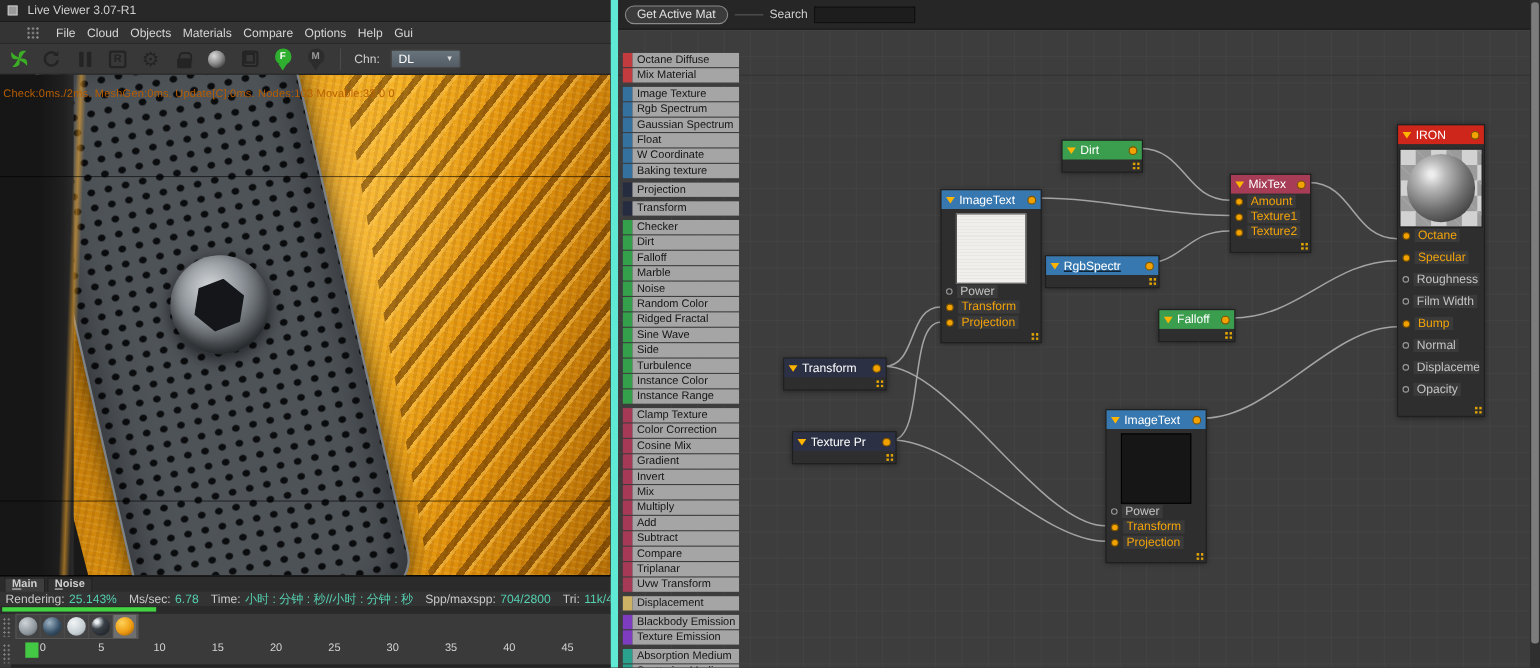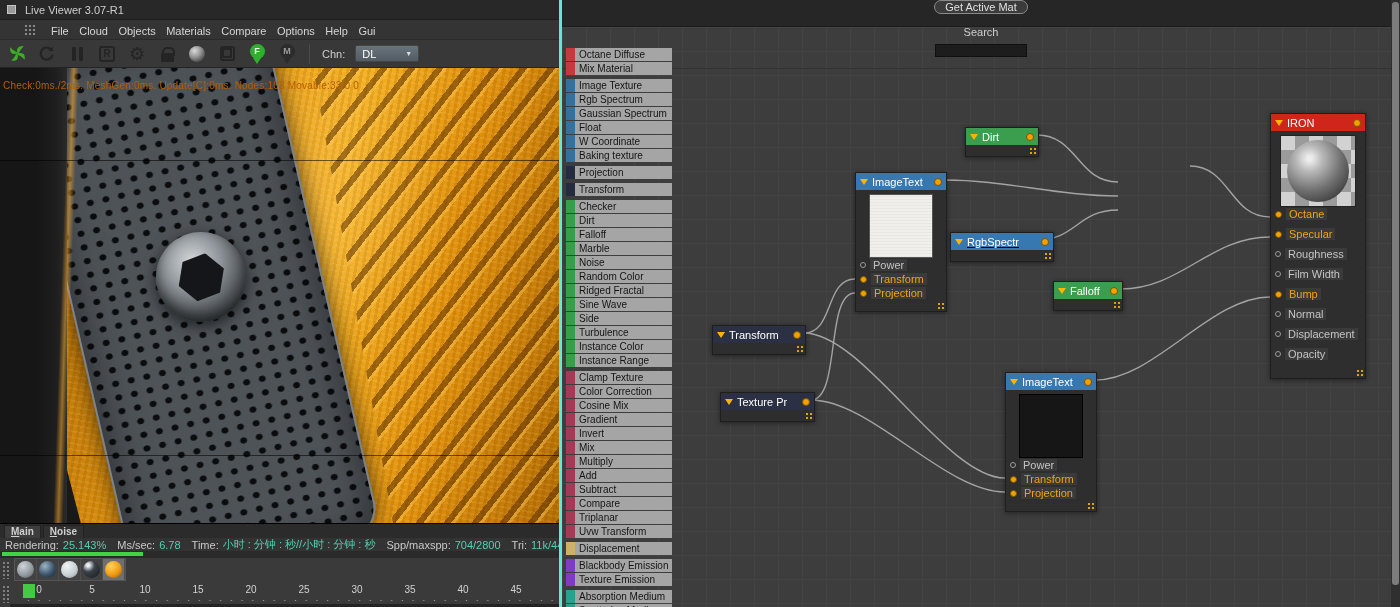--- a/index.html
+++ b/index.html
@@ -1,21 +1,21 @@
 <!DOCTYPE html>
 <html><head>
 <meta charset="utf-8">
 <style>
   * { box-sizing: border-box; margin: 0; padding: 0; }
   html,body { width:1400px; height:607px; overflow:hidden; background:#333;
               font-family:"Liberation Sans", sans-serif; position:relative; }
 
   
   .lv-panel { position:absolute; left:0; top:0; width:562px; height:607px; background:#333;
-              border-right:3px solid #5eead4; }
+              border-right:7px solid #5eead4; }
   .lv-title { height:20px; background:#282828; display:flex; align-items:center; padding:0 7px;
               gap:9px; border-bottom:1px solid #1d1d1d; }
   .win-icon { width:9px; height:9px; background:#9a9a9a; border:1px solid #c4c4c4; }
   .lv-title-text { font-size:11px; color:#cfcfcf; }
 
   .lv-menubar { height:20px; background:#343434; display:flex; align-items:center; gap:15px;
                 padding:0 24px; border-bottom:1px solid #2a2a2a; }
   .drag-dots { width:12px; height:12px;
                background-image:radial-gradient(#8a8a8a 1px, transparent 1.2px);
                background-size:4px 4px; }
@@ -130,21 +130,21 @@
 
   
   .ne-panel { position:absolute; left:562px; top:0; width:838px; height:607px;
               background:#3d3d3d; overflow:hidden; }
   .ne-grid { position:absolute; left:0; top:27px; right:9px; bottom:0; background-color:#3d3d3d;
     background-image:linear-gradient(#434343 1px, transparent 1px),
                      linear-gradient(90deg, #434343 1px, transparent 1px);
     background-size:24px 24px; }
   .ne-hline { position:absolute; left:0; right:9px; top:68px; height:1px; background:#333; }
   .ne-top { position:absolute; left:0; top:0; right:0; height:27px; background:#262626;
-            border-bottom:1px solid #1c1c1c; display:flex; align-items:center; padding:0 6px; gap:6px;flex-direction:column; }
+            border-bottom:1px solid #1c1c1c; display:flex; align-items:center; padding:0 6px; gap:6px; }
   .gam-btn { height:17px; padding:0 10px; border:1px solid #8a8a8a; border-radius:9px;
              background:#3b3b3b; color:#e0e0e0; font-size:11px; display:flex; align-items:center; }
   .top-line { width:26px; height:1px; background:#5a5a5a; }
   .search-lab { font-size:11px; color:#cfcfcf; }
   .search-input { width:92px; height:15px; background:#1d1d1d; border:1px solid #101010;
                   color:#ddd; font-size:10px; padding:0 3px; }
   .ne-cats { position:absolute; left:5px; top:31px; display:flex; gap:2px; }
   .cat { font-size:10px; color:#fff; padding:1px 4px; border:1px solid rgba(255,255,255,.25); }
   .ne-palette { position:absolute; left:4px; top:48px; width:106px; height:559px; overflow:hidden; }
   .pgroup { margin-bottom:4px; }
@@ -397,20 +397,42 @@
       <div class="node" style="left: 388px; top: 232px; width: 104px; text-decoration: underline;">
         <div class="nh" style="background: rgb(56, 120, 176);">
           <span class="tri"></span>
           <span class="t">RgbSpectr</span>
           <span class="od"></span>
         </div>
         <div class="strip">
           <span class="rs"></span>
         </div>
       </div>
+      <div class="node" style="left: 556px; top: 158px; width: 74px;">
+        <div class="nh" style="background: rgb(166, 60, 85);">
+          <span class="tri"></span>
+          <span class="t">MixTex</span>
+          <span class="od"></span>
+        </div>
+        <div class="prow">
+          <span class="pd on"></span>
+          <span class="pl on">Amount</span>
+        </div>
+        <div class="prow">
+          <span class="pd on"></span>
+          <span class="pl on">Texture1</span>
+        </div>
+        <div class="prow">
+          <span class="pd on"></span>
+          <span class="pl on">Texture2</span>
+        </div>
+        <div class="strip">
+          <span class="rs"></span>
+        </div>
+      </div>
       <div class="node" style="left: 491px; top: 281px; width: 70px;">
         <div class="nh" style="background: rgb(59, 158, 78);">
           <span class="tri"></span>
           <span class="t">Falloff</span>
           <span class="od"></span>
         </div>
         <div class="strip">
           <span class="rs"></span>
         </div>
       </div>
@@ -450,21 +472,21 @@
           <span class="pl on">Transform</span>
         </div>
         <div class="prow">
           <span class="pd on"></span>
           <span class="pl on">Projection</span>
         </div>
         <div class="strip">
           <span class="rs"></span>
         </div>
       </div>
-      <div class="node" style="left: 708px; top: 113px; width: 96px;">
+      <div class="node" style="left: 708px; top: 113px; width: 80px;">
         <div class="nh" style="background: rgb(207, 38, 27);">
           <span class="tri"></span>
           <span class="t">IRON</span>
           <span class="od"></span>
         </div>
         <div class="thumb thumb-ball"></div>
         <div class="prow" style="margin-bottom: 6px;">
           <span class="pd on"></span>
           <span class="pl on">Octane</span>
         </div>

